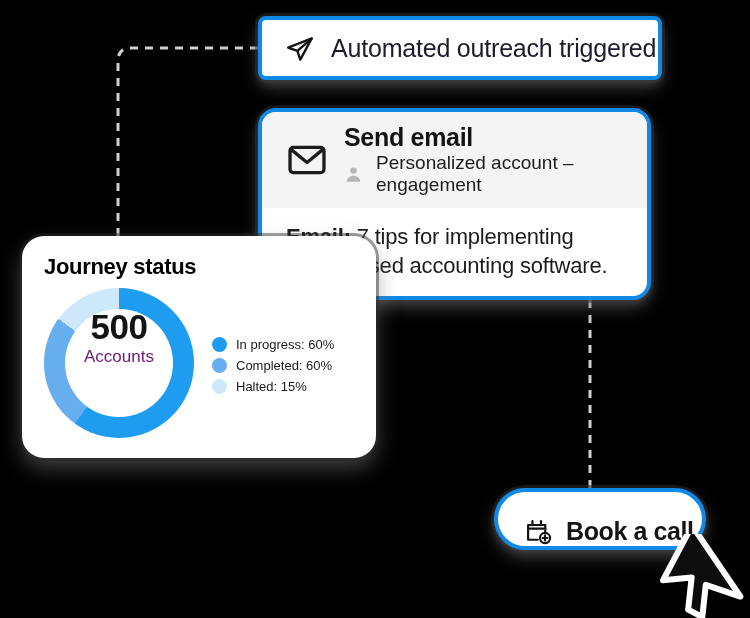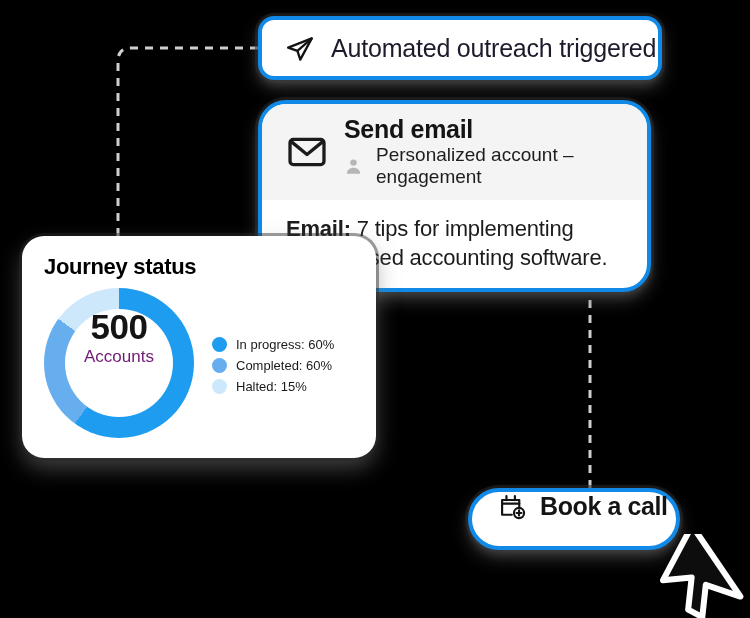--- a/index.html
+++ b/index.html
@@ -15,26 +15,26 @@
   
   .card{position:absolute;background:#fff;box-sizing:border-box;}
   .bordered{border:4px solid #1189e6;
             box-shadow:0 5px 10px rgba(255,255,255,.10),
                        0 0 0 3px rgba(40,40,40,.55),
                        0 8px 18px rgba(90,90,90,.55);}
   .shadowed{box-shadow:0 0 0 3px rgba(40,40,40,.45),
                        0 10px 22px rgba(120,120,120,.55);}
 
   
-  #outreach{left:258px;top:16px;width:404px;height:64px;border-radius:16px;
+  #outreach{left:258px;top:16px;width:404px;height:64px;border-radius:8px;
             display:flex;align-items:center;gap:16px;padding:0 22px;}
   #outreach .label{font-size:25px;color:#1b1b2b;letter-spacing:-.2px;white-space:nowrap;}
 
   
-  #emailcard{left:258px;top:100px;width:393px;height:192px;border-radius:28px;overflow:hidden;}
+  #emailcard{left:258px;top:108px;width:393px;height:192px;border-radius:18px;overflow:hidden;}
   #emailcard .head{background:#f4f4f4;height:96px;display:flex;align-items:center;
                    gap:16px;padding:0 24px;box-sizing:border-box;}
   #emailcard .head .txt{display:flex;flex-direction:column;gap:1px;}
   #emailcard .title{font-size:25px;font-weight:bold;color:#141414;letter-spacing:-.3px;line-height:1.08;}
   #emailcard .sub{display:flex;align-items:center;gap:13px;font-size:19px;color:#1d1d1d;}
   #emailcard .body{padding:14px 24px 0 24px;font-size:22px;color:#1c1c1c;line-height:1.32;letter-spacing:-.2px;}
   #emailcard .body b{font-weight:bold;}
 
   
   #journey{left:22px;top:236px;width:354px;height:222px;border-radius:22px;padding:18px 20px 0 22px;box-sizing:border-box;}
@@ -44,22 +44,22 @@
   .donut{width:150px;height:150px;border-radius:50%;}
   .hole{position:absolute;left:21px;top:21px;width:108px;height:108px;border-radius:50%;
         background:#fff;display:flex;flex-direction:column;align-items:center;}
   .hole .big{font-size:35px;font-weight:bold;color:#141414;line-height:1;letter-spacing:-.5px;}
   .hole .small{font-size:17px;color:#701a75;margin-top:3px;}
   .legend{display:flex;flex-direction:column;gap:6px;padding-top:4px;}
   .legend .li{display:flex;align-items:center;gap:9px;font-size:13px;color:#1a1a1a;white-space:nowrap;}
   .legend .dot{width:15px;height:15px;border-radius:50%;flex:0 0 15px;}
 
   
-  #book{left:468px;top:488px;width:212px;height:62px;border-radius:32px;
-        display:flex;align-items:flex-start;gap:13px;padding:0 26px;box-sizing:border-box;}
+  #book{left:494px;top:488px;width:212px;height:62px;border-radius:32px;
+        display:flex;align-items:flex-end;gap:13px;padding:0 26px;box-sizing:border-box;}
   #book .label{font-size:25px;font-weight:bold;color:#141414;letter-spacing:-.4px;white-space:nowrap;}
 
   
   #cursor{position:absolute;left:660px;top:534px;width:92px;height:84px;}
   .ico{display:block;flex:0 0 auto;}
 </style>
 </head>
 <body>
 
 <div class="stage">

